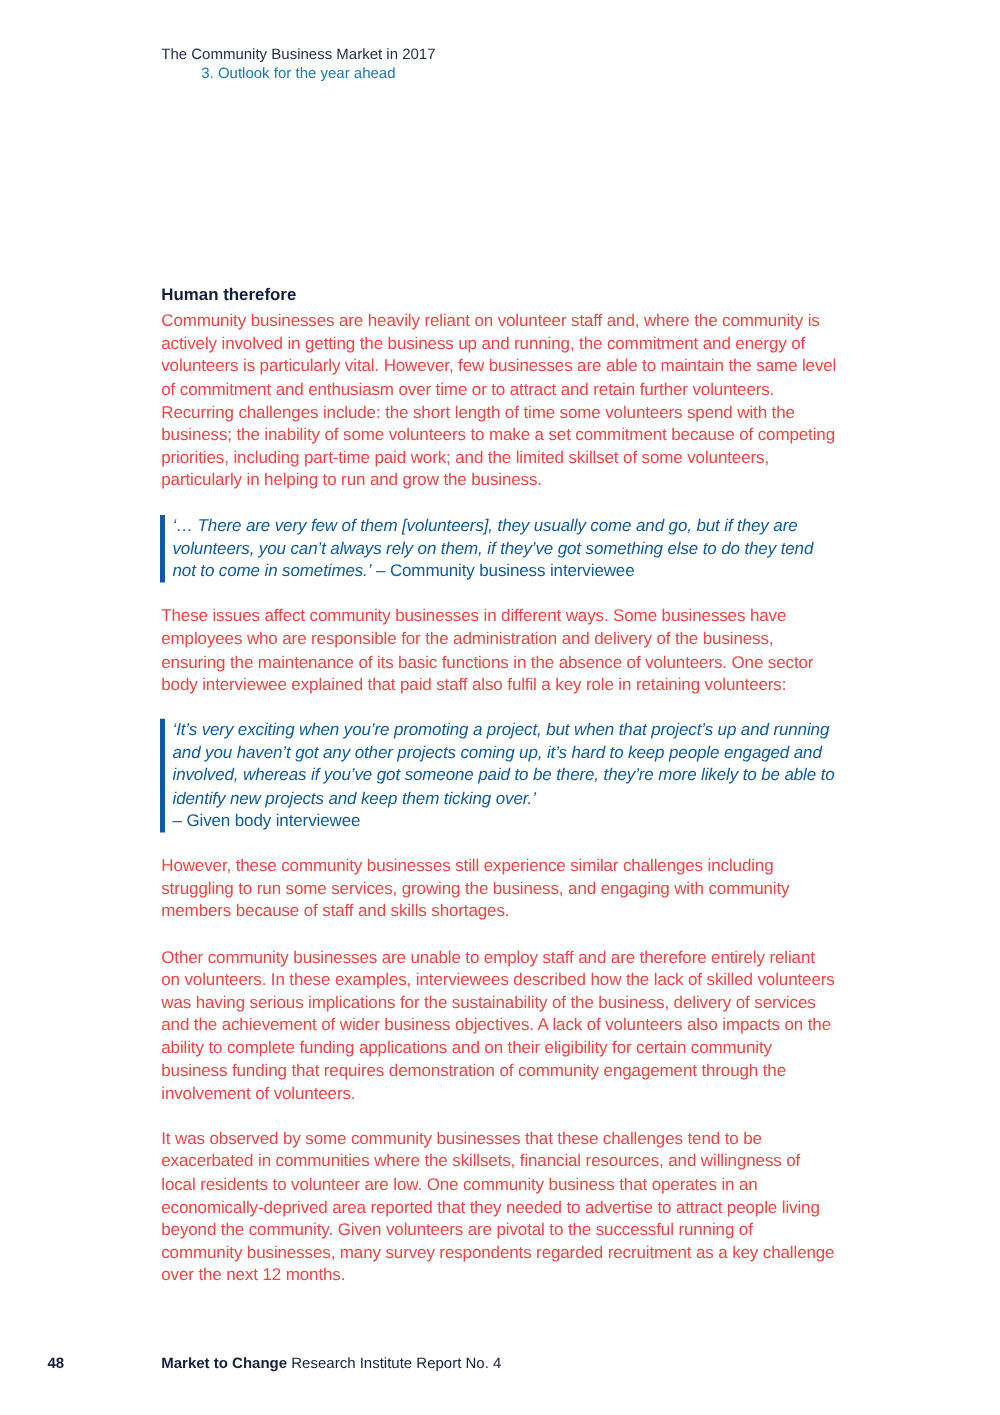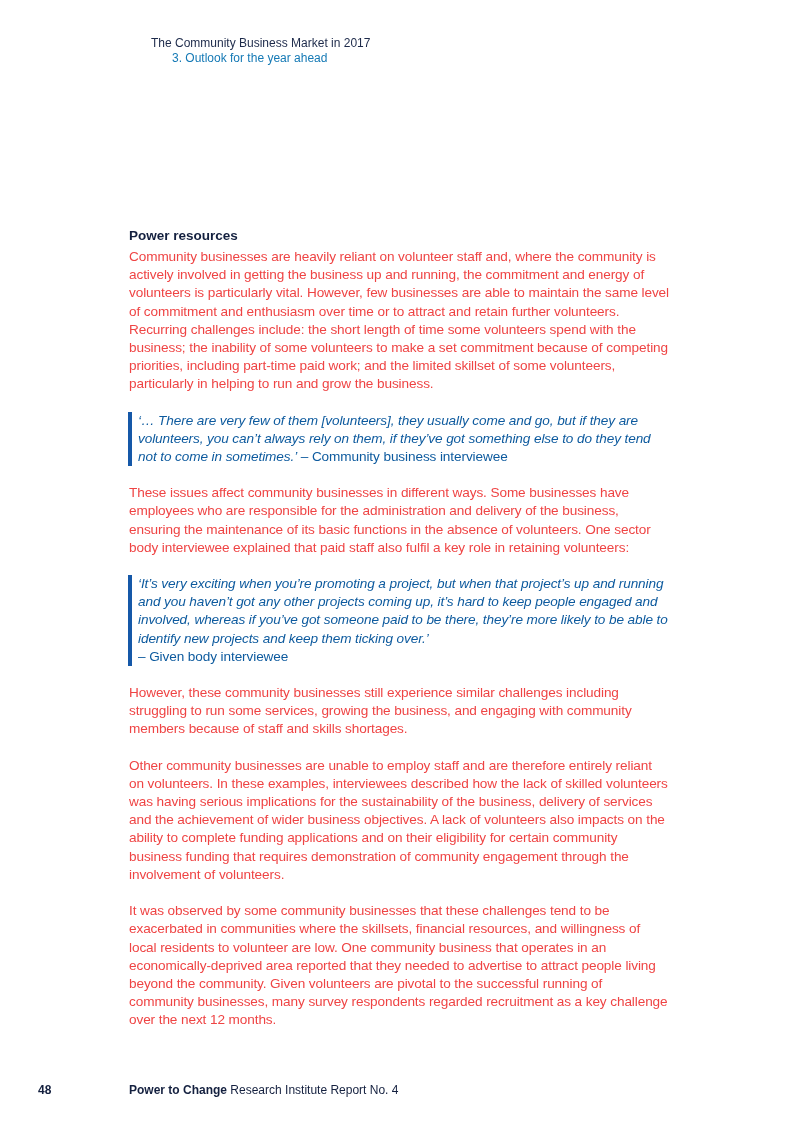--- a/index.html
+++ b/index.html
@@ -1,19 +1,19 @@
 <!DOCTYPE html>
 <html><head>
   <meta charset="utf-8">
   <style>
     html, body { margin: 0; padding: 0; background: #ffffff; }
     body { width: 800px; height: 1132px; position: relative; overflow: hidden;
            font-family: "Liberation Sans", sans-serif; color: #111111; }
     .running-head { position: absolute; left: 129px; top: 36px; font-size: 12px; line-height: 15px; }
-    .running-head .title { color: #1d2a4a; margin-left: 22px; }
+    .running-head .title { color: #1d2a4a; }
     .running-head .section { color: #1479b5; text-align: center; }
     .content { position: absolute; left: 129px; top: 227px; width: 540px; }
     h2 { margin: 0 0 3px 0; font-size: 13.5px; font-weight: bold; color: #14203f; line-height: 18px; }
     p { margin: 0; font-size: 13.6px; line-height: 18.2px; color: #ef4444; letter-spacing: -0.1px; }
     .gap { height: 18px; }
     .quote { position: relative; padding-left: 6px; border-left: 4px solid #1558a8; margin-left: -1px; }
     .quote p { color: #0d5a9e; }
     .quote .q-text { font-style: italic; }
     .quote .q-src { font-style: normal; }
     .footer { position: absolute; top: 1083px; left: 0; width: 800px; font-size: 12px; }
@@ -23,21 +23,21 @@
   </style>
 </head>
 <body>
 
 <div class="running-head">
   <div class="title">The Community Business Market in 2017</div>
   <div class="section">3. Outlook for the year ahead</div>
 </div>
 
 <div class="content">
-  <h2>Power resources</h2>
+  <h2>Human therefore</h2>
   <p>Community businesses are heavily reliant on volunteer staff and, where the community is actively involved in getting the business up and running, the commitment and energy of volunteers is particularly vital. However, few businesses are able to maintain the same level of commitment and enthusiasm over time or to attract and retain further volunteers. Recurring challenges include: the short length of time some volunteers spend with the business; the inability of some volunteers to make a set commitment because of competing priorities, including part-time paid work; and the limited skillset of some volunteers, particularly in helping to run and grow the business.</p>
   <div class="gap"></div>
   <div class="quote">
     <p><span class="q-text">‘… There are very few of them [volunteers], they usually come and go, but if they are volunteers, you can’t always rely on them, if they’ve got something else to do they tend not to come in sometimes.’</span><span class="q-src"> – Community business interviewee</span></p>
   </div>
   <div class="gap"></div>
   <p>These issues affect community businesses in different ways. Some businesses have employees who are responsible for the administration and delivery of the business, ensuring the maintenance of its basic functions in the absence of volunteers. One sector body interviewee explained that paid staff also fulfil a key role in retaining volunteers:</p>
   <div class="gap"></div>
   <div class="quote">
     <p class="q-text">‘It’s very exciting when you’re promoting a project, but when that project’s up and running and you haven’t got any other projects coming up, it’s hard to keep people engaged and involved, whereas if you’ve got someone paid to be there, they’re more likely to be able to identify new projects and keep them ticking over.’</p>
@@ -46,14 +46,14 @@
   <div class="gap"></div>
   <p>However, these community businesses still experience similar challenges including struggling to run some services, growing the business, and engaging with community members because of staff and skills shortages.</p>
   <div class="gap"></div>
   <p>Other community businesses are unable to employ staff and are therefore entirely reliant on volunteers. In these examples, interviewees described how the lack of skilled volunteers was having serious implications for the sustainability of the business, delivery of services and the achievement of wider business objectives. A lack of volunteers also impacts on the ability to complete funding applications and on their eligibility for certain community business funding that requires demonstration of community engagement through the involvement of volunteers.</p>
   <div class="gap"></div>
   <p>It was observed by some community businesses that these challenges tend to be exacerbated in communities where the skillsets, financial resources, and willingness of local residents to volunteer are low. One community business that operates in an economically-deprived area reported that they needed to advertise to attract people living beyond the community. Given volunteers are pivotal to the successful running of community businesses, many survey respondents regarded recruitment as a key challenge over the next 12 months.</p>
 </div>
 
 <div class="footer">
   <span class="page-num">48</span>
-  <span class="footer-text"><span class="brand">Power to Change</span><span> Research Institute Report No. 4</span></span>
+  <span class="footer-text"><span class="brand">Market to Change</span><span> Research Institute Report No. 4</span></span>
 </div>
 
 </body></html>

